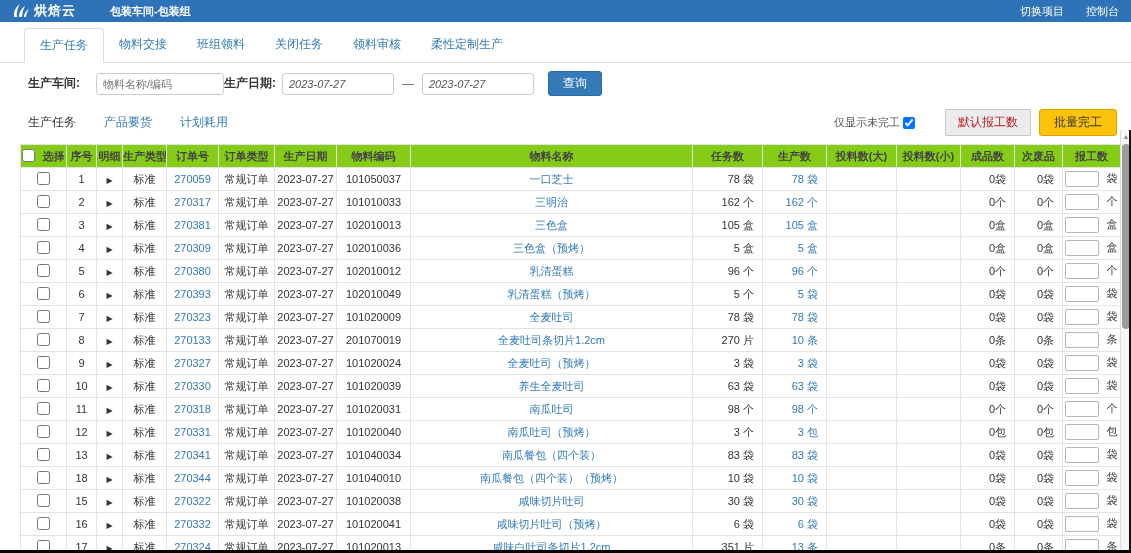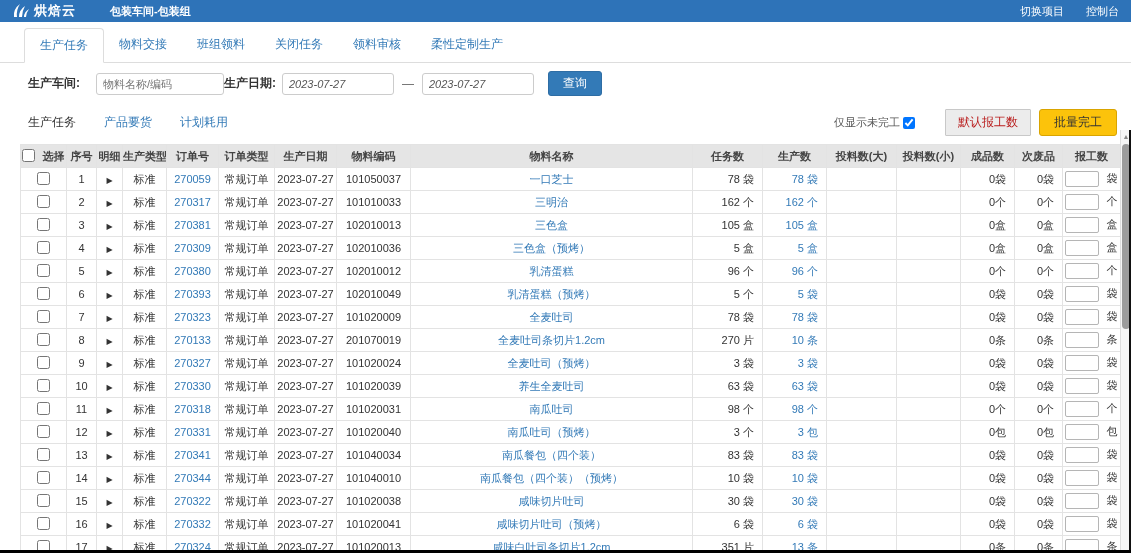--- a/index.html
+++ b/index.html
@@ -44,21 +44,21 @@
   .only-unfinished input { width:12px; height:12px; }
   .btn-gray { margin-left:30px; background:#ececec; border:1px solid #c8c8c8; color:#b91c1c;
     border-radius:1px; font-size:12px; padding:4px 12px; cursor:pointer; }
   .btn-yellow { margin-left:8px; background:#fcc30b; border:1px solid #d9a400; color:#333;
     border-radius:3px; font-size:12px; padding:4px 14px; cursor:pointer; }
 
   
   .table-wrap { margin-left:20px; width:1100px; }
   table { border-collapse:collapse; table-layout:fixed; width:1100px; font-size:11px; }
   th, td { border:1px solid #e3e3e3; height:23px; overflow:hidden; white-space:nowrap; }
-  th { font-weight:bold; color:#444; text-align:center; background:#e5e5e5; }
+  th { font-weight:bold; color:#444; text-align:center; background:#84cc16; }
   td { text-align:center; color:#333; }
   td.num { text-align:right; padding-right:8px; }
   td.link, .link { color:#337ab7; cursor:pointer; }
   td.name { color:#337ab7; cursor:pointer; }
   .caret { color:#333; font-size:8px; cursor:pointer; }
   th .hd-cb { vertical-align:-2px; margin-right:4px; }
   .report-input { width:34px; height:16px; border:1px solid #b5b5b5; border-radius:2px;
     vertical-align:middle; }
   .unit { margin-left:4px; color:#333; }
 
@@ -440,21 +440,21 @@
     <td></td>
     <td class="num">0袋</td>
     <td class="num">0袋</td>
     <td>
       <input class="report-input" style="">
       <span class="unit">袋</span>
     </td>
   </tr>
         <tr>
     <td><input type="checkbox" style=""></td>
-    <td>14</td>
+    <td>18</td>
     <td><span class="caret">▶</span></td>
     <td>标准</td>
     <td class="link">270344</td>
     <td>常规订单</td>
     <td>2023-07-27</td>
     <td>101040010</td>
     <td class="name">南瓜餐包（四个装）（预烤）</td>
     <td class="num">10 袋</td>
     <td class="num link">10 袋</td>
     <td></td>

